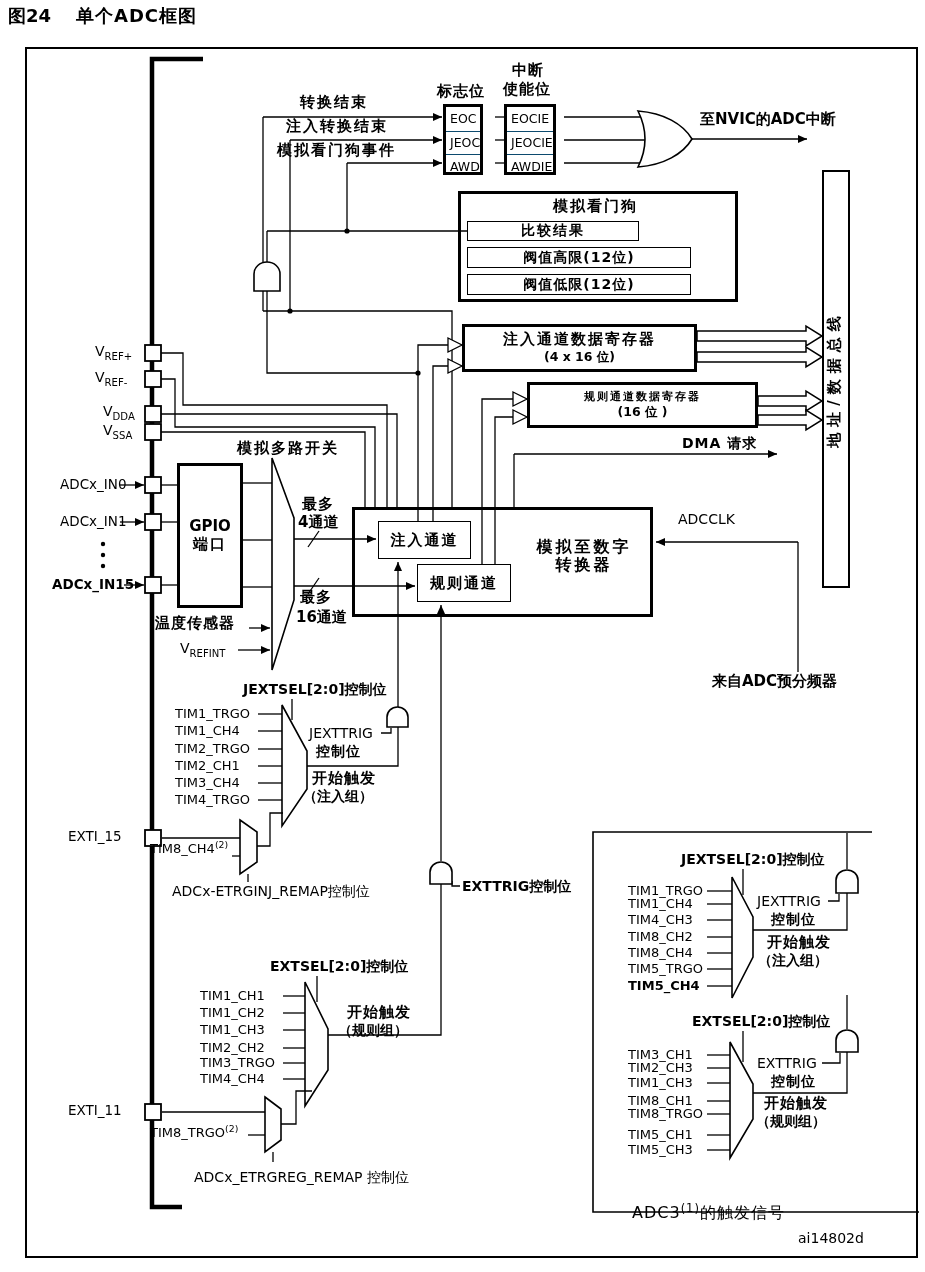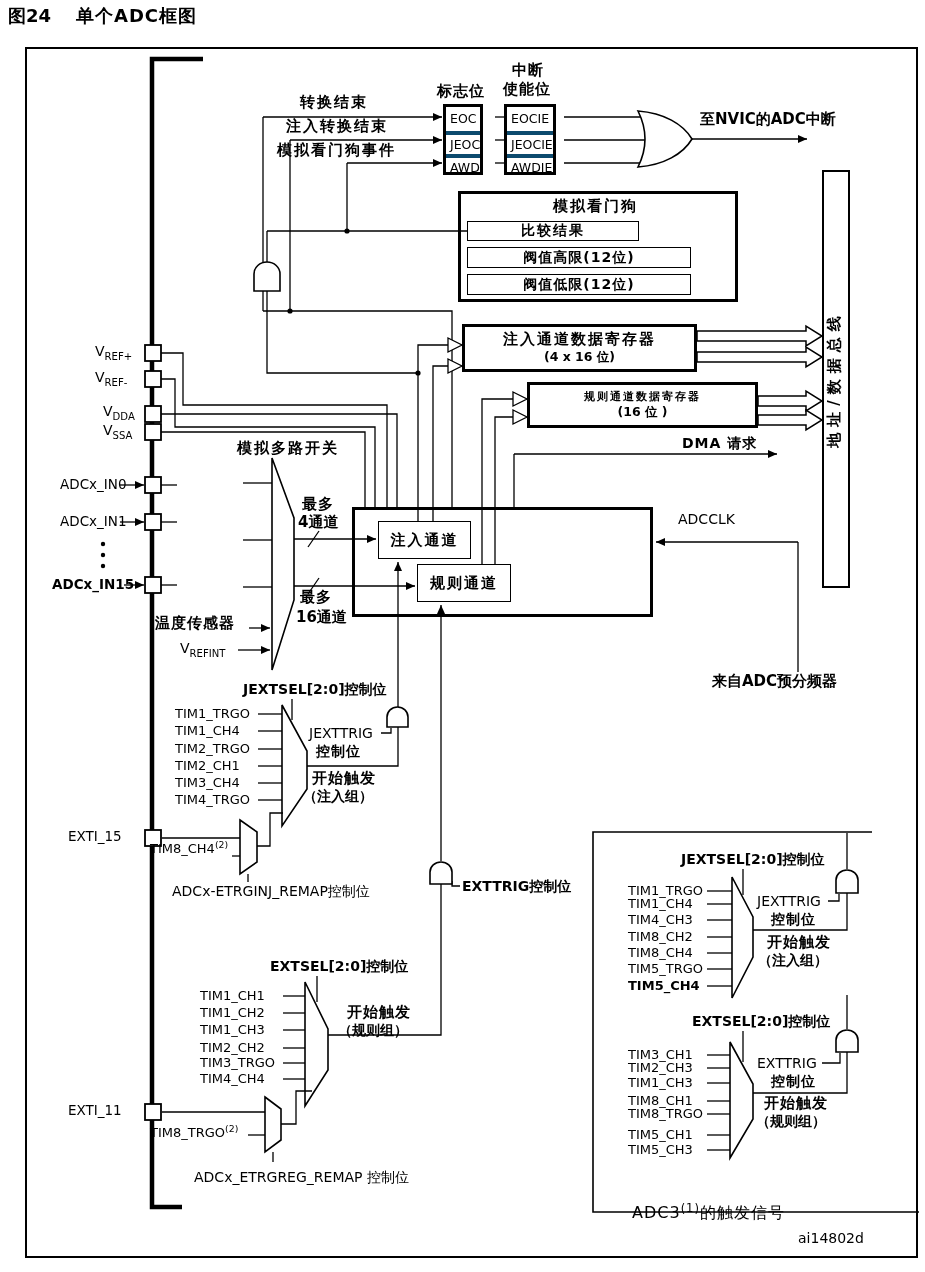--- a/index.html
+++ b/index.html
@@ -7,21 +7,21 @@
         font-family:"DejaVu Sans","Liberation Sans",sans-serif;color:#000;}
   #wires{position:absolute;left:0;top:0;z-index:0;}
   .box{position:absolute;border:3px solid #000;background:#fff;box-sizing:border-box;z-index:1;}
   .thin{border-width:1.5px;}
   .nofill{background:transparent;}
   .ctr{display:flex;flex-direction:column;align-items:center;justify-content:center;text-align:center;}
   .lbl{position:absolute;white-space:nowrap;z-index:2;line-height:1.15;}
   sub{font-size:72%;}
   sup{font-size:72%;}
   .row{display:flex;align-items:center;padding-left:4px;font-size:12.5px;box-sizing:border-box;height:23.6px;}
-  .row+.row{border-top:4px solid #0c4a6e;}
+  .row+.row{border-top:1px solid #0c4a6e;}
   #bus-text{position:absolute;left:627px;top:368px;width:418px;height:22px;z-index:2;
             transform:rotate(-90deg);text-align:center;font-size:15px;font-weight:700;letter-spacing:6px;}
   #title-bar{position:absolute;left:0;top:0;z-index:2;}
 </style>
 </head>
 <body>
 
 <div id="page">
 
   <div id="title-bar">
@@ -257,21 +257,29 @@
   <div class="box" style="left:822px;top:170px;width:28px;height:418px;border-width:2.5px;"></div>
   <div id="bus-text">地址/数据总线</div>
 
   <div class="box nofill" style="left:352px;top:507px;width:301px;height:110px;border-width:3px;"></div>
   <div class="box thin ctr" style="left:378px;top:521px;width:93px;height:38px;font-size:15px;font-weight:700;letter-spacing:2px;">
     <span>注入通道</span>
   </div>
   <div class="box thin ctr" style="left:417px;top:564px;width:94px;height:38px;font-size:15px;font-weight:700;letter-spacing:2px;">
     <span>规则通道</span>
   </div>
-
+  <div class="lbl ctr" style="left:520px;top:531px;width:128px;height:50px;font-size:16px;font-weight:700;letter-spacing:3px;">
+    <span>模拟至数字</span>
+    <span>转换器</span>
+  </div>
+
+  <div class="box ctr" style="left:177px;top:463px;width:66px;height:145px;font-size:15px;font-weight:700;">
+    <span>GPIO</span>
+    <span style="letter-spacing:2px;">端口</span>
+  </div>
 
 <span class="lbl" style="left: 300px; top: 94px; font-size: 15px; font-weight: 700; letter-spacing: 2px;">转换结束</span>
     <span class="lbl" style="left: 286px; top: 118px; font-size: 15px; font-weight: 700; letter-spacing: 2px;">注入转换结束</span>
     <span class="lbl" style="left: 277px; top: 142px; font-size: 15px; font-weight: 700; letter-spacing: 2px;">模拟看门狗事件</span>
     <span class="lbl" style="left: 437px; top: 83px; font-size: 15px; font-weight: 700; letter-spacing: 1px;">标志位</span>
     <span class="lbl" style="left: 512px; top: 62px; font-size: 15px; font-weight: 700; letter-spacing: 1px;">中断</span>
     <span class="lbl" style="left: 503px; top: 81px; font-size: 15px; font-weight: 700; letter-spacing: 1px;">使能位</span>
     <span class="lbl" style="left: 700px; top: 111px; font-size: 15px; font-weight: 700; letter-spacing: 0px;">至NVIC的ADC中断</span>
     <span class="lbl" style="left: 682px; top: 435px; font-size: 14px; font-weight: 700; letter-spacing: 1px;">DMA 请求</span>
     <span class="lbl" style="left: 678px; top: 511px; font-size: 14px; font-weight: 400; letter-spacing: 0px;">ADCCLK</span>

